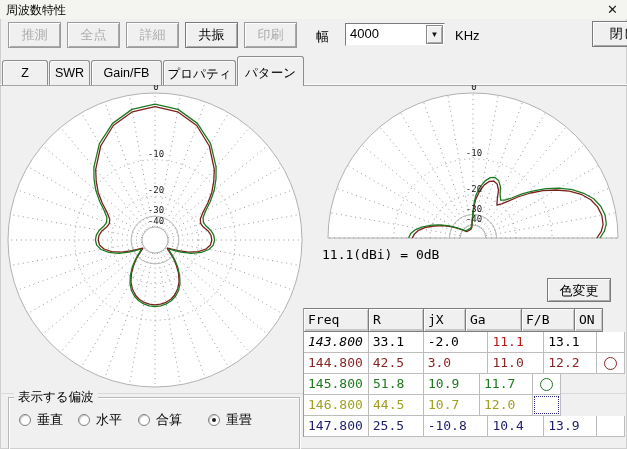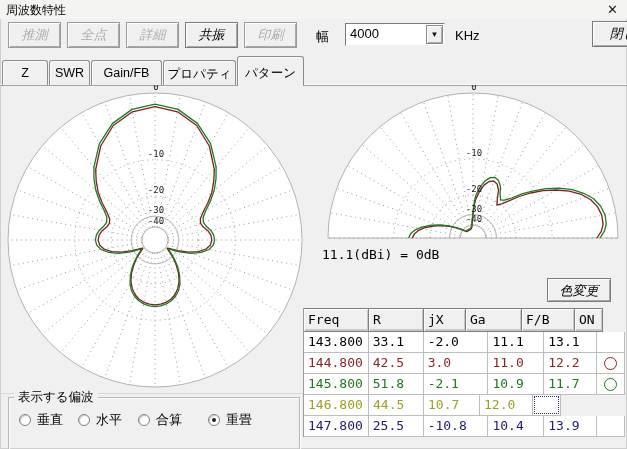--- a/index.html
+++ b/index.html
@@ -3,21 +3,21 @@
 <meta charset="utf-8">
 <style>
   html,body{margin:0;padding:0;}
   body{width:627px;height:449px;background:#f0f0f0;font-family:"Liberation Sans",sans-serif;-webkit-font-smoothing:none;}
   #win{position:relative;width:627px;height:449px;background:#f0f0f0;overflow:hidden;box-shadow:inset 0 0 0 1px #cfcfcf;}
   .titlebar{position:absolute;left:0;top:0;width:627px;height:19px;background:#f4f4f0;}
   .title{position:absolute;left:6px;top:2px;font-size:12px;color:#000;white-space:nowrap;}
   .close-x{position:absolute;right:6px;top:1px;width:17px;height:17px;line-height:17px;text-align:center;font-size:13px;color:#1a1a1a;cursor:default;}
   .btn{position:absolute;box-sizing:border-box;background:#f0f0f0;border:1px solid #7a7a7a;
        box-shadow:inset 1px 1px 0 #fdfdfd, inset -1px -1px 0 #a9a9a9;
-       font-size:13px;color:#000;text-align:center;line-height:24px;white-space:nowrap;font-style:italic;}
+       font-size:13px;color:#000;text-align:center;line-height:24px;white-space:nowrap;}
   .btn.disabled{color:#ababab;border-color:#9b9b9b;}
   .toolbar-btn{top:22px;width:53px;height:26px;}
   .lbl{position:absolute;font-size:13px;color:#000;white-space:nowrap;}
   .combo{position:absolute;left:345px;top:23px;width:100px;height:23px;box-sizing:border-box;background:#fff;
          border:1px solid;border-color:#7a7a7a #f2f2f2 #f2f2f2 #7a7a7a;}
   .combo-text{position:absolute;left:4px;top:2px;font-size:13px;color:#000;}
   .combo-arrow{position:absolute;right:1px;top:1px;width:17px;height:19px;background:#f0f0f0;border:1px solid #8a8a8a;
                box-sizing:border-box;box-shadow:inset 1px 1px 0 #fdfdfd, inset -1px -1px 0 #a9a9a9;
                font-size:8px;line-height:17px;text-align:center;color:#111;}
   .tab{position:absolute;top:60px;height:25px;box-sizing:border-box;background:#f0f0f0;
@@ -177,41 +177,40 @@
   <div id="ftable">
       <div class="trow">
         <div class="hcell" style="width: 65px;">Freq</div>
         <div class="hcell" style="width: 55px;">R</div>
         <div class="hcell" style="width: 42px;">jX</div>
         <div class="hcell" style="width: 56px;">Ga</div>
         <div class="hcell" style="width: 53px;">F/B</div>
         <div class="hcell" style="width: 28px;">ON</div>
       </div>
       <div class="trow">
-        <div class="bcell" style="width: 65px; color: rgb(0, 0, 0);">143.800</div>
+        <div class="bcell" style="width: 65px; color: rgb(0, 0, 0); font-style: italic;">143.800</div>
         <div class="bcell" style="width: 55px; color: rgb(0, 0, 0);">33.1</div>
         <div class="bcell" style="width: 65px; color: rgb(0, 0, 0);">-2.0</div>
-        <div class="bcell" style="width: 56px; color: #000000;">11.1</div>
+        <div class="bcell" style="width: 56px; color: #b91c1c;">11.1</div>
         <div class="bcell" style="width: 53px; color: rgb(0, 0, 0);">13.1</div>
         <div class="bcell oncell" style="width: 28px; color: rgb(0, 0, 0);"></div>
       </div>
       <div class="trow">
         <div class="bcell" style="width: 65px; color: rgb(139, 37, 37);">144.800</div>
         <div class="bcell" style="width: 55px; color: rgb(139, 37, 37);">42.5</div>
         <div class="bcell" style="width: 65px; color: rgb(139, 37, 37);">3.0</div>
         <div class="bcell" style="width: 56px; color: rgb(139, 37, 37);">11.0</div>
         <div class="bcell" style="width: 53px; color: rgb(139, 37, 37);">12.2</div>
         <div class="bcell oncell" style="width: 28px; color: rgb(139, 37, 37);">
           <div class="ring"></div>
         </div>
       </div>
       <div class="trow">
         <div class="bcell" style="width: 65px; color: rgb(30, 122, 30);">145.800</div>
         <div class="bcell" style="width: 55px; color: rgb(30, 122, 30);">51.8</div>
-        <div class="bcell" style="width: 65px; color: rgb(30, 122, 30);">-2.1</div>
         <div class="bcell" style="width: 56px; color: rgb(30, 122, 30);">10.9</div>
         <div class="bcell" style="width: 53px; color: rgb(30, 122, 30);">11.7</div>
         <div class="bcell oncell" style="width: 28px; color: rgb(30, 122, 30);">
           <div class="ring"></div>
         </div>
       </div>
       <div class="trow">
         <div class="bcell" style="width: 65px; color: rgb(160, 160, 32);">146.800</div>
         <div class="bcell" style="width: 55px; color: rgb(160, 160, 32);">44.5</div>
         <div class="bcell" style="width: 56px; color: rgb(160, 160, 32);">10.7</div>

